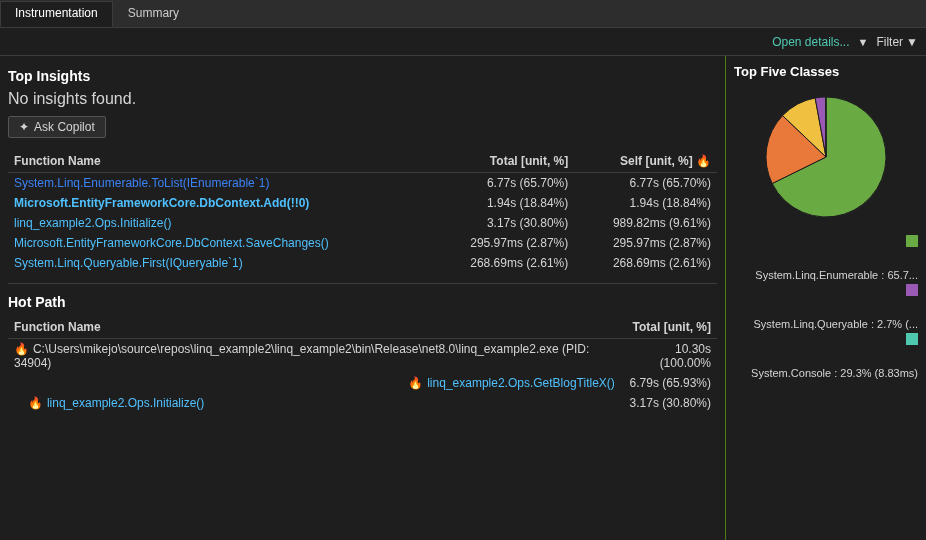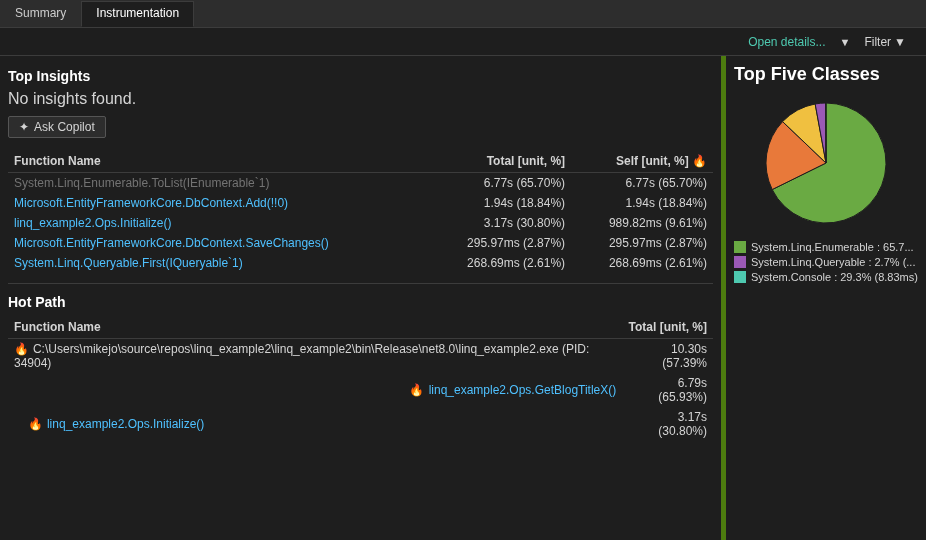--- a/index.html
+++ b/index.html
@@ -34,22 +34,22 @@
       background: #1e1e1e;
       color: #fff;
       border-color: #3c3c3c;
       border-bottom: 1px solid #1e1e1e;
     }
     
     .toolbar {
       display: flex;
       justify-content: flex-end;
       align-items: center;
-      padding: 4px 20px;
-      gap: 14px;
+      padding: 4px 8px;
+      gap: 8px;
       background: #1e1e1e;
       border-bottom: 1px solid #3c3c3c;
       height: 28px;
     }
     .toolbar-link {
       color: #4ec9b0;
       cursor: pointer;
       font-size: 12px;
       text-decoration: none;
     }
@@ -66,21 +66,21 @@
     
     .main-layout {
       display: flex;
       height: calc(540px - 56px);
     }
     
     .left-panel {
       flex: 1;
       overflow-y: auto;
       padding: 8px;
-      border-right: 5px solid #4d7c0f;
+      border-right: 1px solid #4d7c0f;
     }
     .section-title {
       font-size: 14px;
       font-weight: bold;
       color: #ffffff;
       margin-bottom: 6px;
       margin-top: 4px;
     }
     .no-insights {
       color: #d4d4d4;
@@ -146,58 +146,59 @@
     }
     .hot-table td.num { color: #d4d4d4; text-align: right; }
     
     .right-panel {
       width: 200px;
       padding: 8px;
       display: flex;
       flex-direction: column;
     }
     .chart-title {
-      font-size: 18px;
+      font-size: 13px;
       font-weight: bold;
       color: #fff;
       margin-bottom: 8px;
     }
     .pie-container {
       display: flex;
       justify-content: center;
       margin-bottom: 8px;
     }
     .legend {
       font-size: 11px;
     }
     .legend-item {
       display: flex;
       align-items: flex-end;
-      gap: 5px;
+      gap: 22px;
       margin-bottom: 3px;
+      flex-direction: column;
     }
     .legend-color {
       width: 12px;
       height: 12px;
       flex-shrink: 0;
     }
     .legend-label {
       color: #d4d4d4;
     }
     .filter-icon { font-size: 11px; }
   </style>
 </head>
 <body>
 
 <div class="tab-bar">
+  <div class="tab active">
+    <span>Instrumentation</span>
+  </div>
   <div class="tab">
     <span>Summary</span>
-  </div>
-  <div class="tab active">
-    <span>Instrumentation</span>
   </div>
 </div>
 
 <div class="toolbar">
   <a class="toolbar-link">Open details...</a>
   <span class="filter-icon">▼</span>
   <button class="toolbar-btn">
     <span>Filter</span>
     <span>▼</span>
   </button>
@@ -220,26 +221,26 @@
       <table class="data-table">
         <thead>
           <tr>
             <th>Function Name</th>
             <th class="right">Total [unit, %]</th>
             <th class="right">Self [unit, %] <span style="color:#e8793a">🔥</span></th>
           </tr>
         </thead>
         <tbody id="top-functions-body">
         <tr>
-    <td style="color:#737373;cursor:pointer;">System.Linq.Enumerable.ToList(IEnumerable`1)</td>
+    <td style="color:#3b82f6;cursor:pointer;">System.Linq.Enumerable.ToList(IEnumerable`1)</td>
     <td class="num">6.77s (65.70%)</td>
     <td class="num">6.77s (65.70%)</td>
   </tr>
             <tr>
-    <td style="color:#4fc1ff;cursor:pointer;">Microsoft.EntityFrameworkCore.DbContext.Add(!!0)</td>
+    <td style="color:#4fc1ff;cursor:pointer;font-weight:bold;">Microsoft.EntityFrameworkCore.DbContext.Add(!!0)</td>
     <td class="num">1.94s (18.84%)</td>
     <td class="num">1.94s (18.84%)</td>
   </tr>
             <tr>
     <td style="color:#4fc1ff;cursor:pointer;">linq_example2.Ops.Initialize()</td>
     <td class="num">3.17s (30.80%)</td>
     <td class="num">989.82ms (9.61%)</td>
   </tr>
             <tr>
     <td style="color:#4fc1ff;cursor:pointer;">Microsoft.EntityFrameworkCore.DbContext.SaveChanges()</td>
@@ -262,21 +263,21 @@
       <table class="hot-table">
         <thead>
           <tr>
             <th>Function Name</th>
             <th class="right">Total [unit, %]</th>
           </tr>
         </thead>
         <tbody id="hot-path-body">
         <tr>
     <td style="color:#d4d4d4;"><span style="color:#e8793a;margin-right:4px;">🔥</span>C:\Users\mikejo\source\repos\linq_example2\linq_example2\bin\Release\net8.0\linq_example2.exe (PID: 34904)</td>
-    <td class="num">10.30s (57.39%</td>
+    <td class="num">10.30s (100.00%</td>
   </tr>
             <tr>
     <td style="color:#4fc1ff;cursor:pointer;padding-left:20px;text-align:right;"><span style="color:#e8793a;margin-right:4px;">🔥</span>linq_example2.Ops.GetBlogTitleX()</td>
     <td class="num">6.79s (65.93%)</td>
   </tr>
             <tr>
     <td style="color:#4fc1ff;cursor:pointer;padding-left:20px;"><span style="color:#e8793a;margin-right:4px;">🔥</span>linq_example2.Ops.Initialize()</td>
     <td class="num">3.17s (30.80%)</td>
   </tr>
           </tbody>

